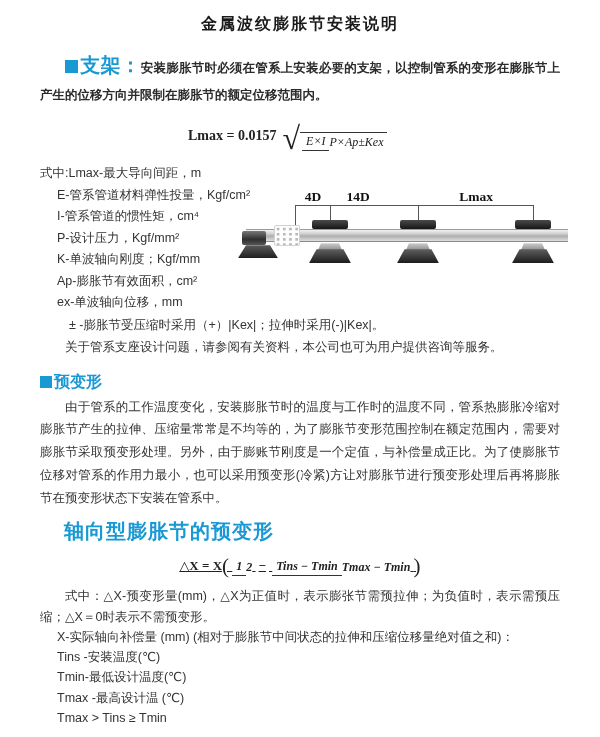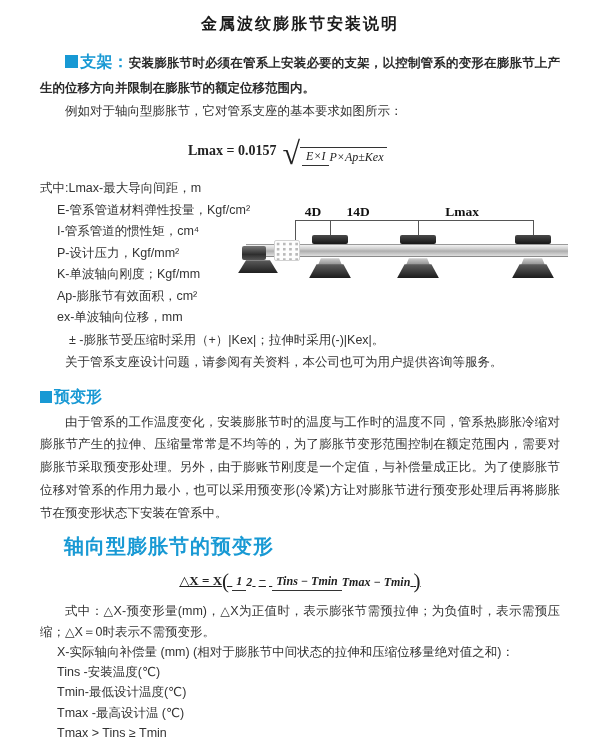--- a/index.html
+++ b/index.html
@@ -10,21 +10,21 @@
     font-family:"Liberation Sans","DejaVu Sans",sans-serif;
     font-size:12.5px; padding:12px 40px 0 40px;
   }
   
   .doc-title { font-size:16px; font-weight:bold; color:#1a1a1a; text-align:center; letter-spacing:2px; margin:2px 0 12px; }
 
   
   .sq { display:inline-block; width:13px; height:13px; background:#1899d4; vertical-align:-1px; margin-right:2px; }
   .sq.sm { width:12px; height:12px; }
   .h-blue { color:#1899d4; font-weight:bold; }
-  .h-support { font-size:16px; }
+  .h-support { font-size:20px; }
   .h-predeform { font-size:16px; }
   .h-sub { color:#1899d4; font-weight:bold; font-size:20px; letter-spacing:1px; }
 
   
   .para { text-align:justify; line-height:1.8; }
   .indent2 { text-indent:2em; }
   .bold-intro { font-weight:bold; color:#2b2b2b; }
   .p-support { margin-top:2px; line-height:1.85; }
   .p-example { margin-top:0; }
 
@@ -49,21 +49,21 @@
   .def-row { line-height:1.72; }
   .def-row.lvl2 { margin-left:17px; }
   .note-line { line-height:1.8; }
   .consult { line-height:1.8; }
 
   .diagram { position:absolute; left:198px; top:26px; width:332px; height:82px; }
   .dim-line { position:absolute; left:57px; top:16px; width:238px; border-top:1px solid #555; }
   .tick { position:absolute; top:16px; width:1px; height:26px; background:#555; }
   .tick.t0{left:57px;} .tick.t1{left:92px;} .tick.t2{left:180px;} .tick.t3{left:295px;}
   .dim-label { position:absolute; top:0; font-family:"Liberation Serif","DejaVu Serif",serif; font-weight:bold; font-size:13.5px; color:#111; transform:translateX(-50%); }
-  .dim-label.l0{left:75px;} .dim-label.l1{left:120px;} .dim-label.l2{left:224px;}
+  .dim-label.l0{left:75px;} .dim-label.l1{left:120px;} .dim-label.l2{left:238px;}
   .pipe { position:absolute; left:8px; top:40px; width:322px; height:13px;
     background:linear-gradient(180deg,#f2f2f2 0%,#cfcfcf 35%,#aeaeae 55%,#dedede 100%);
     border-top:1px solid #9a9a9a; border-bottom:1px solid #8a8a8a; }
   .bellows { position:absolute; left:36px; top:36px; width:26px; height:21px; background:#fdfdfd;
     background-image:radial-gradient(circle at 3px 3px,#b9b9b9 1.3px,transparent 1.6px);
     background-size:6.2px 5.2px; border:1px solid #d2d2d2; border-radius:2px; }
   .anchor { position:absolute; left:0; top:42px; width:40px; height:30px; }
   .a-clamp { position:absolute; left:4px; top:0; width:24px; height:14px;
     background:linear-gradient(180deg,#777,#2e2e2e 60%,#555); border-radius:2px; }
   .a-base { position:absolute; left:0; top:14px; width:40px; height:13px;
@@ -86,21 +86,20 @@
 </style>
 </head>
 <body>
 
 <div class="page">
 
   <div class="doc-title">金属波纹膨胀节安装说明</div>
 
   <div class="para p-support"><span style="margin-left:2em"></span><span class="sq"></span><span class="h-blue h-support">支架：</span><span class="bold-intro">安装膨胀节时必须在管系上安装必要的支架，以控制管系的变形在膨胀节上产生的位移方向并限制在膨胀节的额定位移范围内。</span></div>
 
-  <div class="para indent2 p-example">例如对于轴向型膨胀节，它对管系支座的基本要求如图所示：</div>
 
   <div class="formula f1">
     <span class="lhs">Lmax = 0.0157</span>
     <span class="sqrt-wrap">
       <span class="sqrt-sign">√</span>
         <span class="radicand">
         <span class="frac">
           <span class="fn">E×I</span>
           <span class="fd">P×Ap±Kex</span>
         </span>

